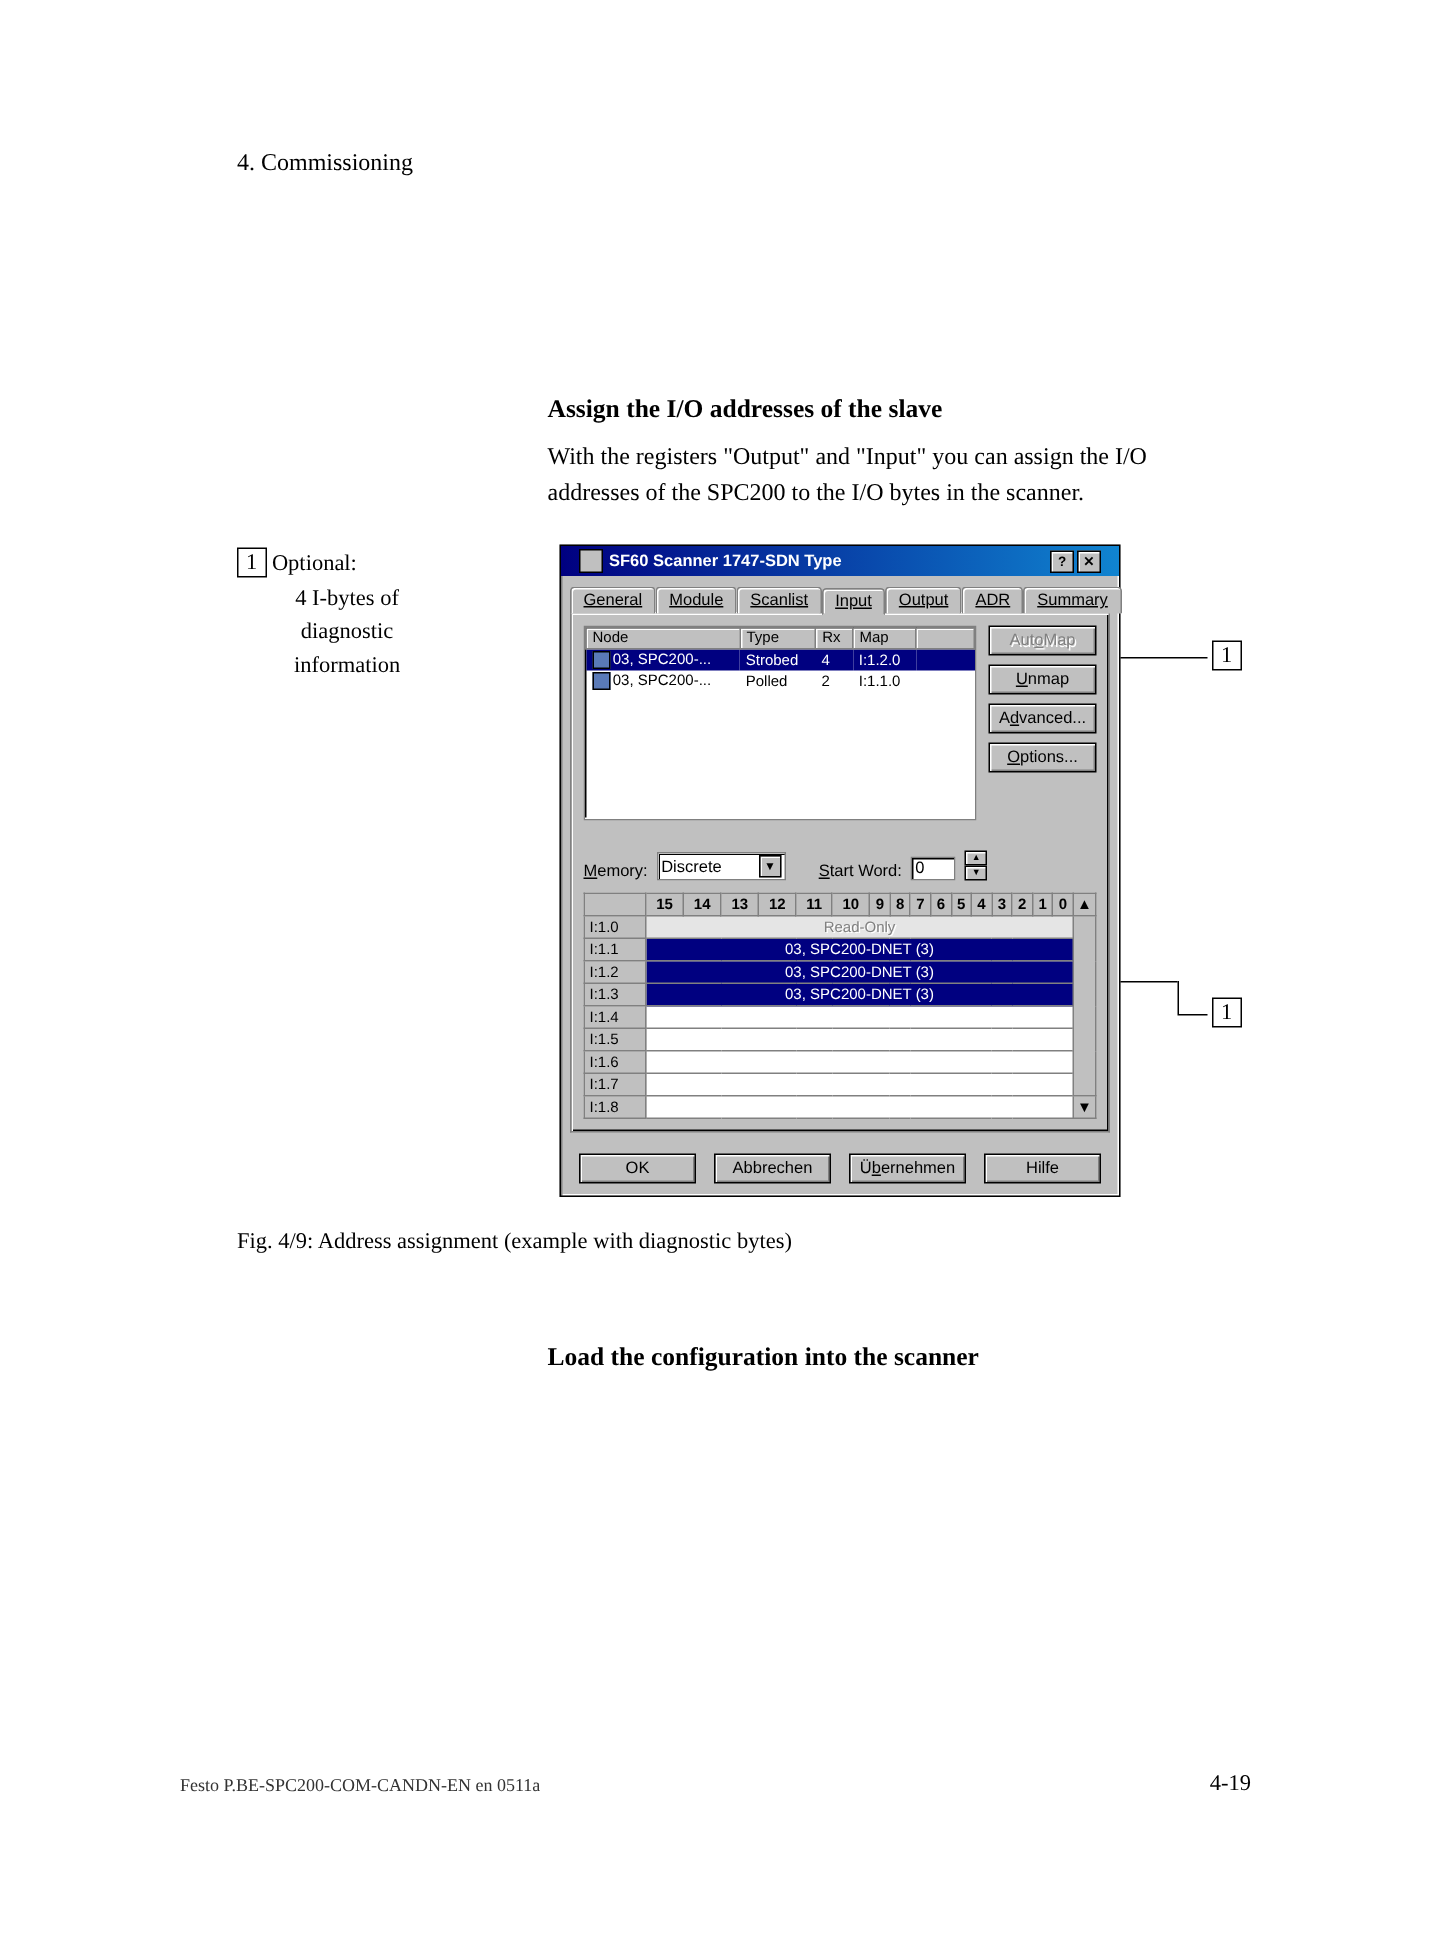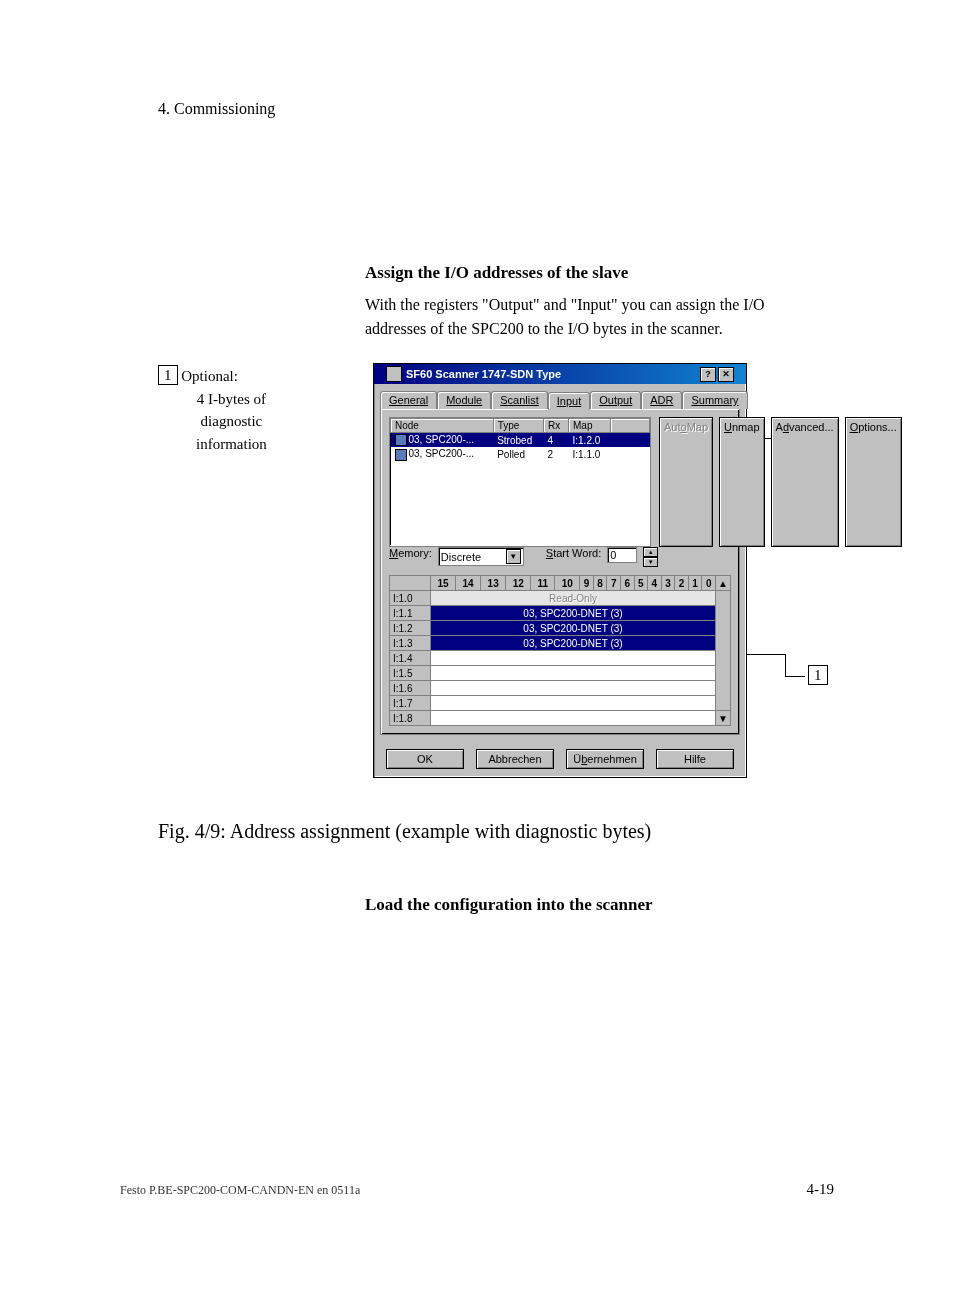--- a/index.html
+++ b/index.html
@@ -158,38 +158,38 @@
     display: inline-block;
     width: 10px;
     height: 10px;
     background: #5a7ab8;
     border: 1px solid #000;
     vertical-align: middle;
     margin-right: 2px;
   }
   .side-btns {
     display: flex;
-    flex-direction: row;
+    flex-direction: column;
     gap: 6px;
     width: 72px;
   }
   .win-btn {
     background: #c0c0c0;
     border: 1px solid #000;
     box-shadow: 1px 1px 0 #fff inset, -1px -1px 0 #808080 inset;
     padding: 3px 4px;
     text-align: center;
     font-size: 11px;
   }
   .win-btn.disabled { color: #808080; text-shadow: 1px 1px 0 #fff; }
   .u { text-decoration: underline; }
   .memory-row {
-    margin-top: 0;
-    display: flex;
-    align-items: flex-start;
+    margin-top: 20px;
+    display: flex;
+    align-items: flex-end;
     gap: 6px;
     font-size: 11px;
   }
   .dropdown {
     background: #fff;
     border: 1px solid #808080;
     box-shadow: 1px 1px 0 #000 inset, -1px -1px 0 #fff inset;
     padding: 1px 2px;
     display: flex;
     align-items: center;
@@ -267,21 +267,21 @@
     justify-content: center;
     gap: 12px;
     padding: 8px;
   }
   .bottom-btns .win-btn { width: 68px; }
 
   .fig-caption {
     position: absolute;
     left: 158px;
     top: 820px;
-    font-size: 20px;
+    font-size: 15px;
   }
   .callout-right-1 {
     position: absolute;
     left: 808px;
     top: 427px;
   }
   .callout-right-2 {
     position: absolute;
     left: 808px;
     top: 665px;

